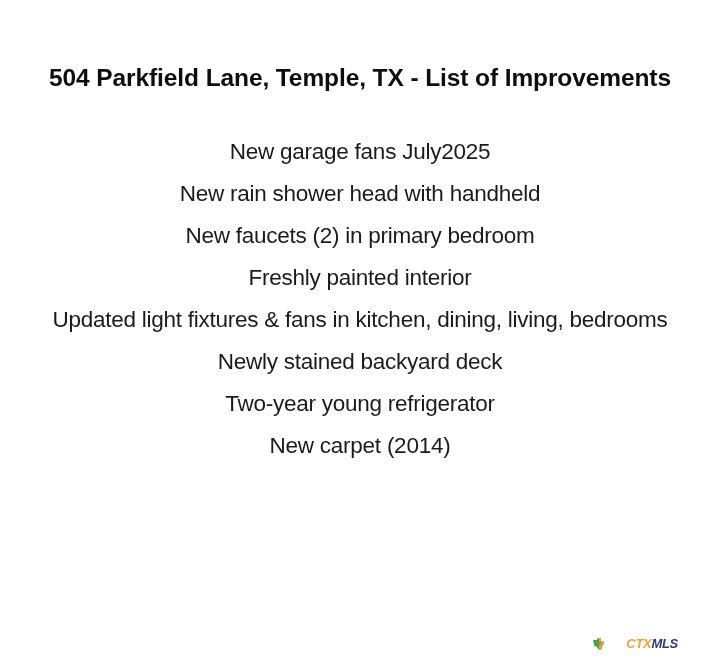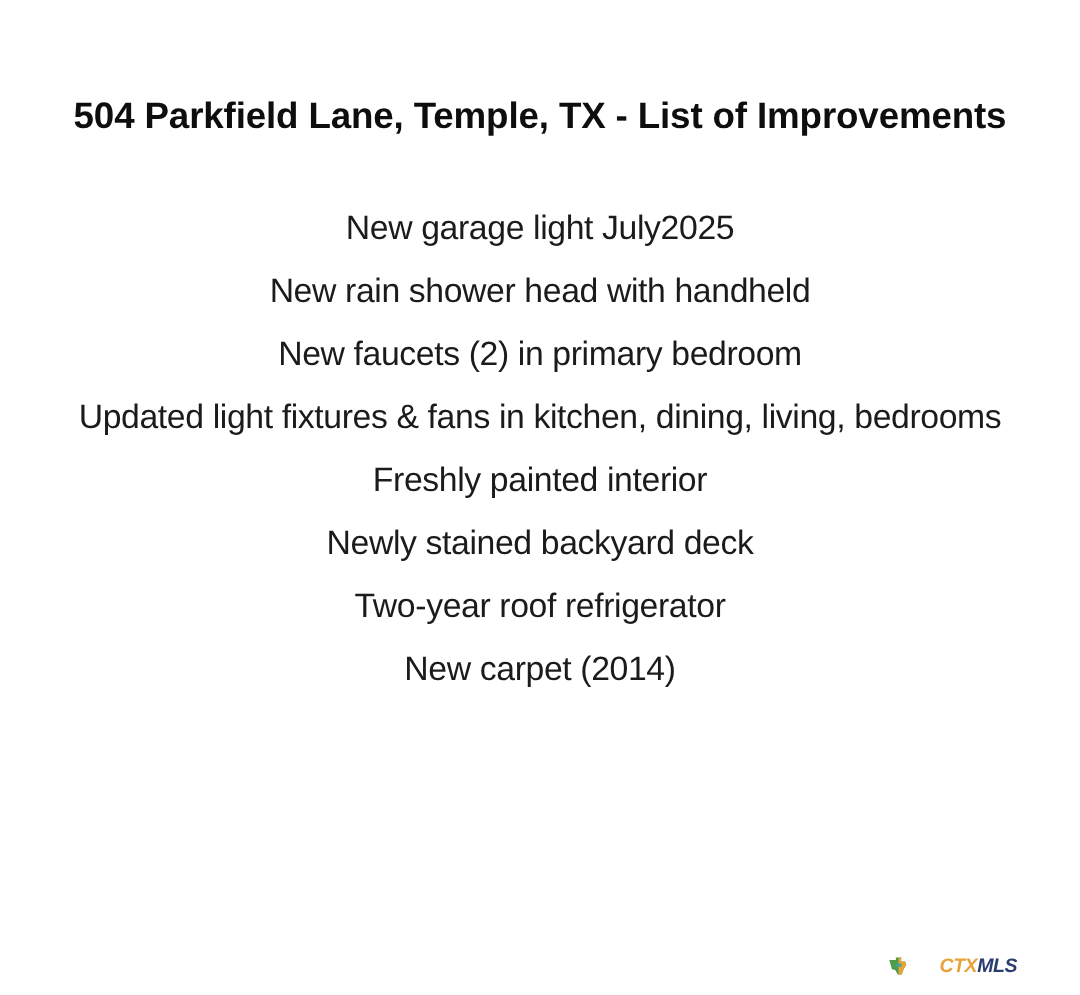--- a/index.html
+++ b/index.html
@@ -87,27 +87,27 @@
   .logo-mls { color: #2B3D70; }
 </style>
 </head>
 <body>
 
 <div class="page">
 
   <h1 class="doc-title">504 Parkfield Lane, Temple, TX - List of Improvements</h1>
 
   <ul class="improvements">
-    <li class="improvement-line">New garage light July2025</li>
+    <li class="improvement-line">New garage fans July2025</li>
     <li class="improvement-line">New rain shower head with handheld</li>
     <li class="improvement-line">New faucets (2) in primary bedroom</li>
+    <li class="improvement-line">Freshly painted interior</li>
     <li class="improvement-line">Updated light fixtures &amp; fans in kitchen, dining, living, bedrooms</li>
-    <li class="improvement-line">Freshly painted interior</li>
     <li class="improvement-line">Newly stained backyard deck</li>
-    <li class="improvement-line">Two-year roof refrigerator</li>
+    <li class="improvement-line">Two-year young refrigerator</li>
     <li class="improvement-line">New carpet (2014)</li>
   </ul>
 
   <div class="footer-logo">
     <svg class="tx-icon" viewBox="0 0 32 32" aria-hidden="true">
 
       <path d="M2 7 H12 V3 H20 V9 L26 9 L28 14 L24 20 L21 29 L15 29 L11 22 L6 21 L4 14 Z" fill="#4E9C47"></path>
       <path d="M16 3 H20 V9 L26 9 L28 14 L24 20 L21 29 L16 29 Z" fill="#E8A33D"></path>
       <path d="M11 12 H21 V17 H11 Z" fill="#3FA39B" opacity="0.85"></path>
     </svg>

